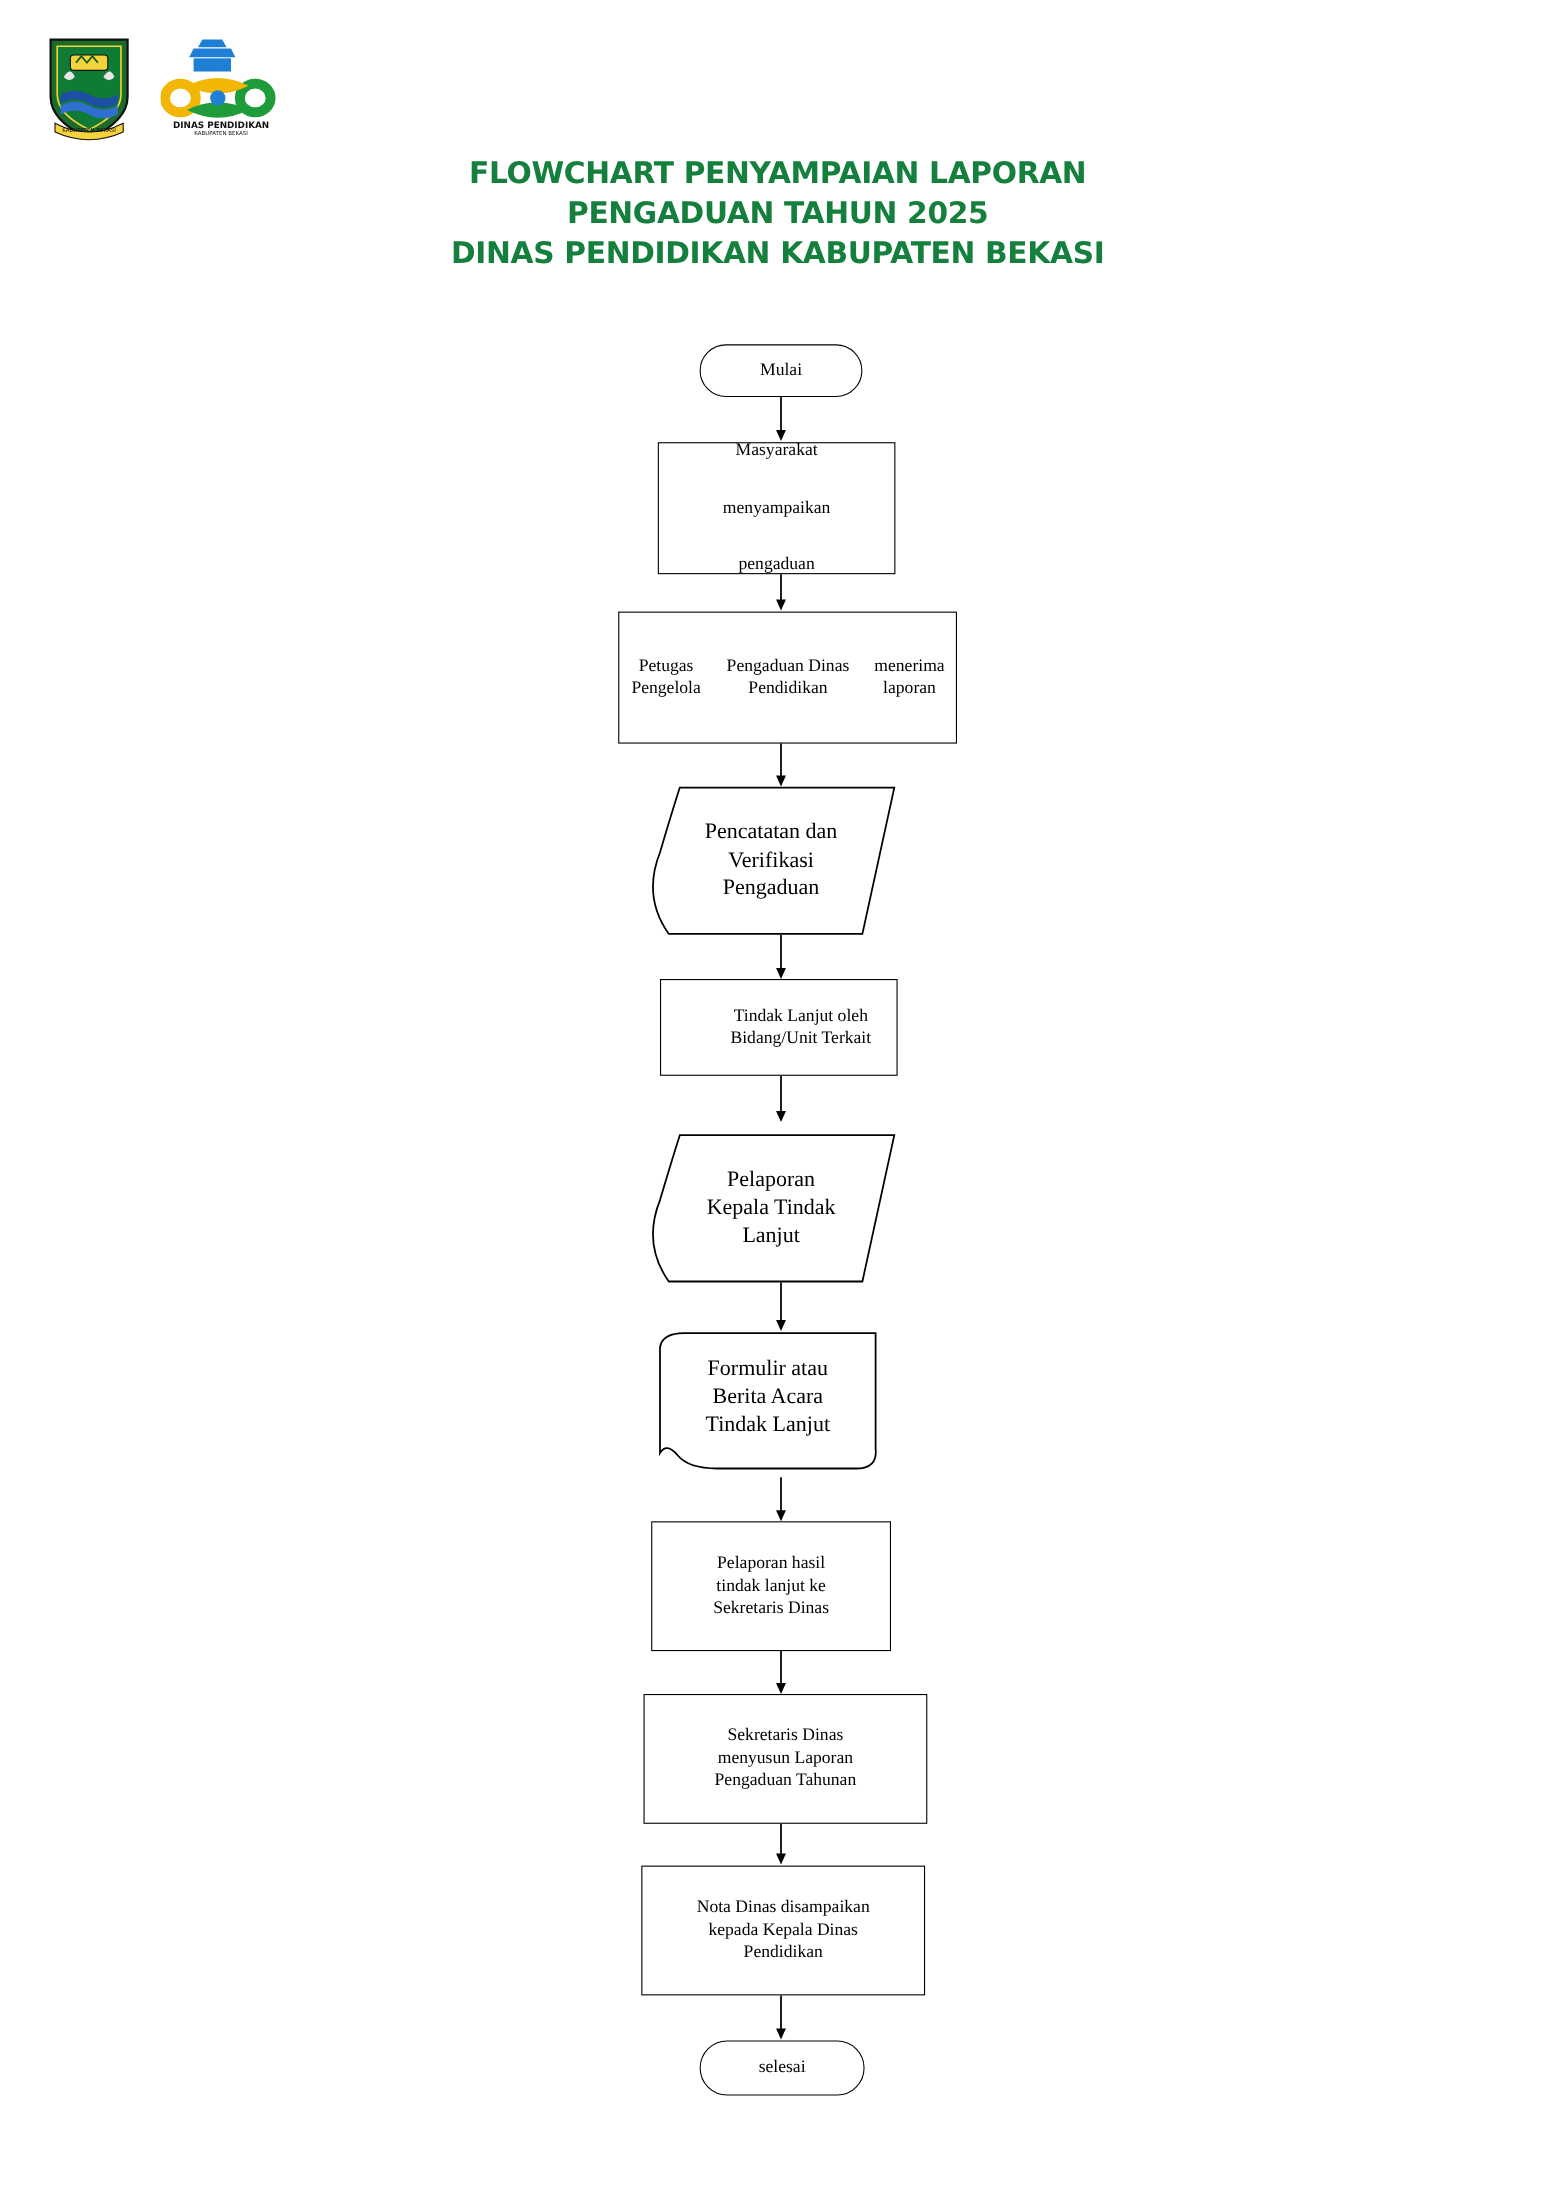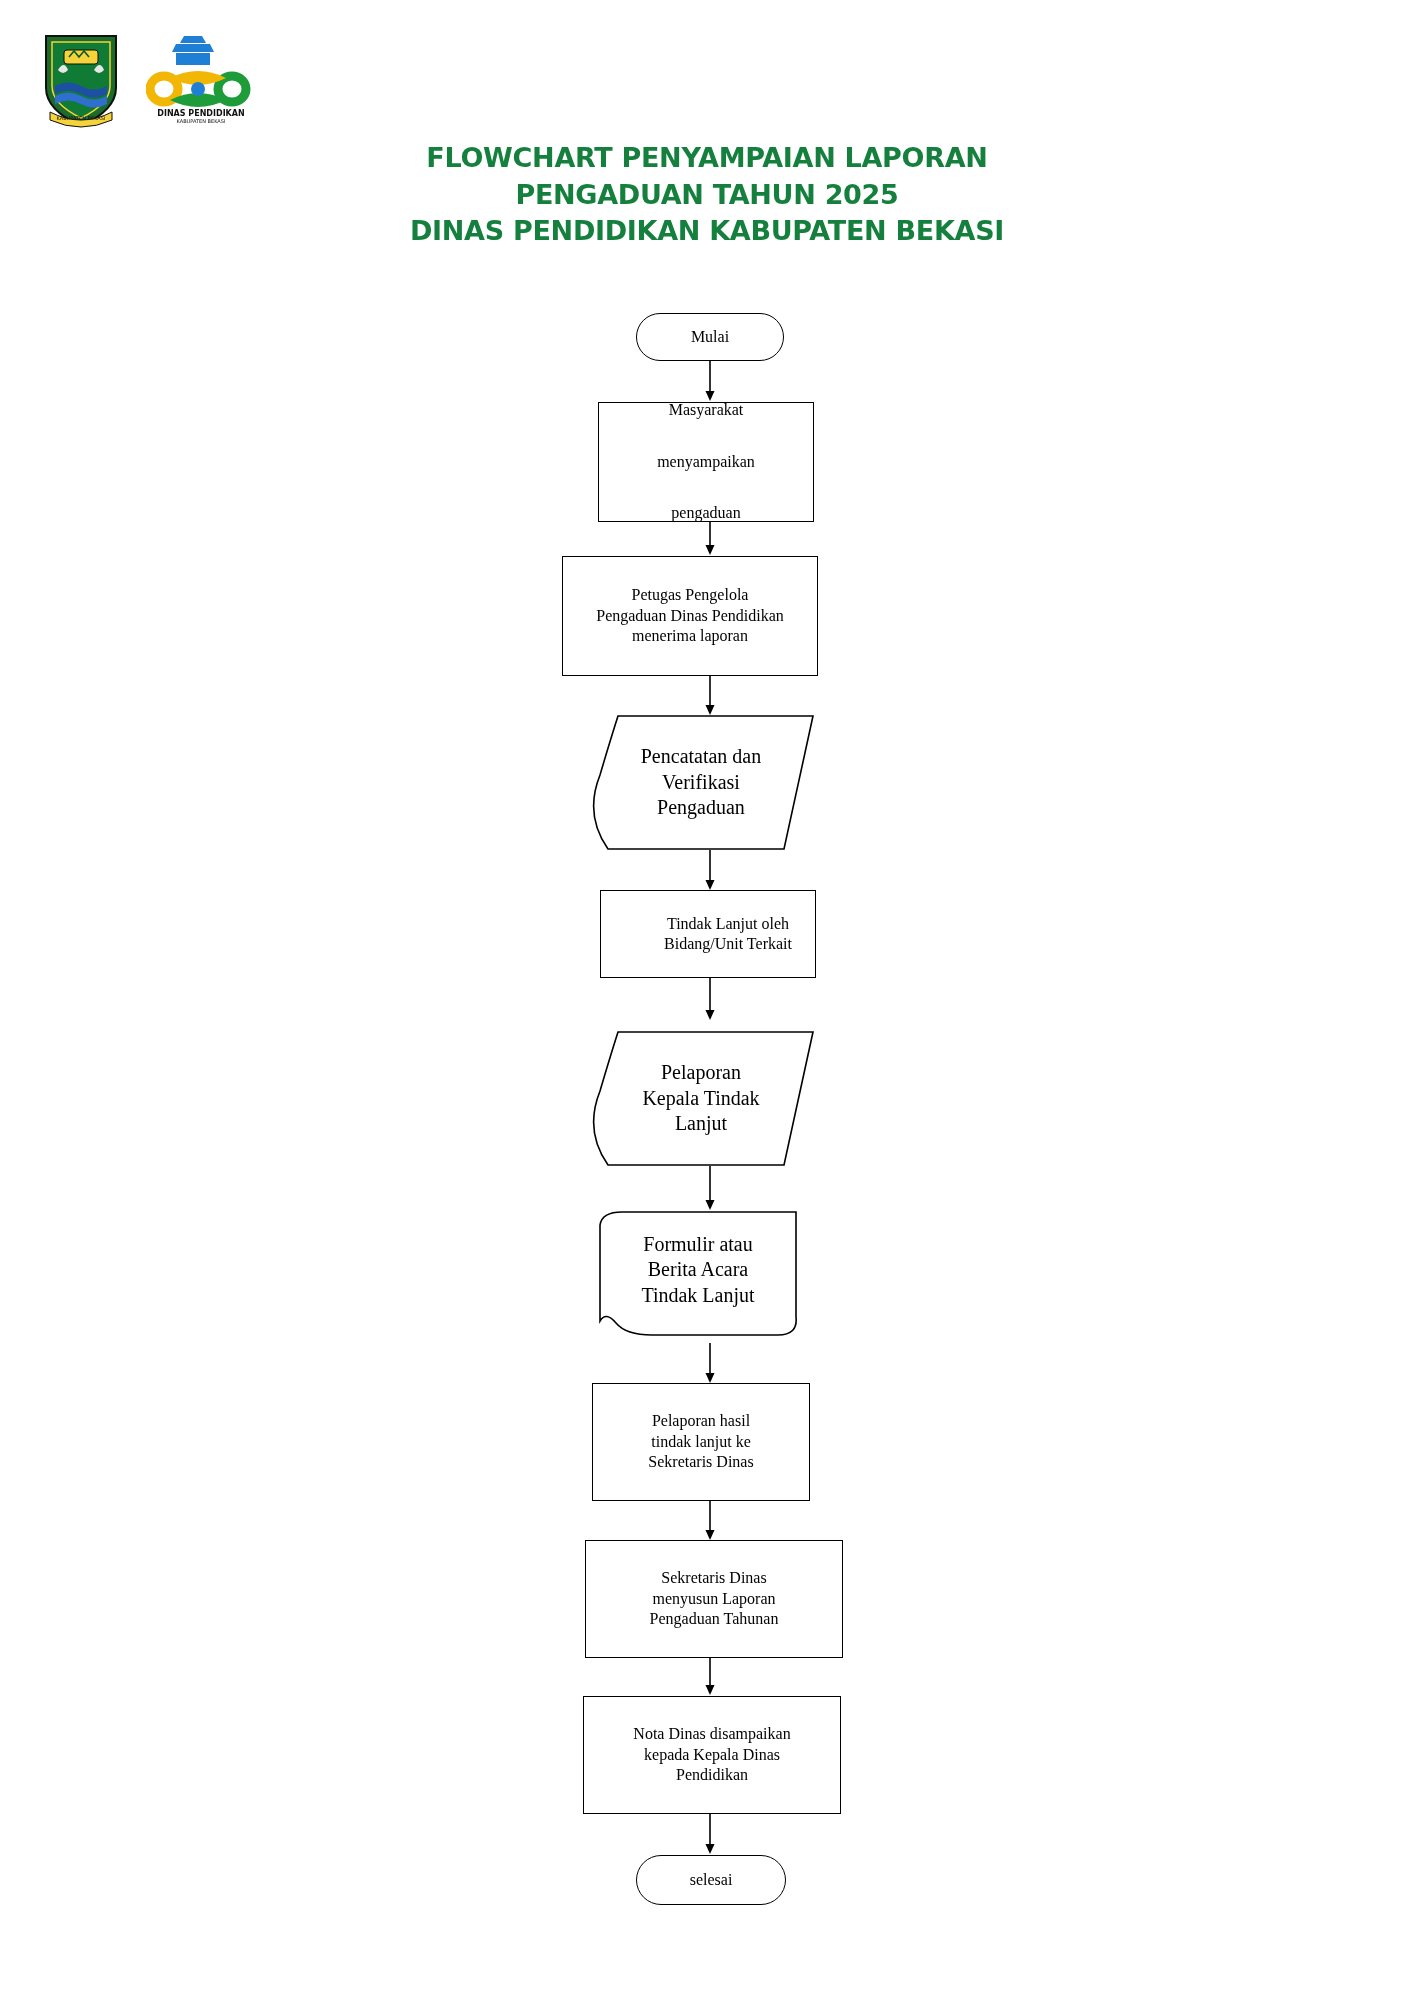--- a/index.html
+++ b/index.html
@@ -176,21 +176,21 @@
     <span>pengaduan</span>
   </div>
 
   <div class="arrow" style="left:703px; top:522px;">
     <svg width="14" height="34">
         <line x1="7" y1="0" x2="7" y2="25" stroke="#000" stroke-width="1.6"></line>
         <polygon points="7,33 2.5,23 11.5,23" fill="#000"></polygon>
       </svg>
   </div>
 
-  <div class="node rect" style="left:562px; top:556px; width:256px; height:120px; flex-direction:column;">
+  <div class="node rect" style="left:562px; top:556px; width:308px; height:120px; flex-direction:row;">
     <span>Petugas Pengelola</span>
     <span>Pengaduan Dinas Pendidikan</span>
     <span>menerima laporan</span>
   </div>
 
   <div class="arrow" style="left:703px; top:676px;">
     <svg width="14" height="40">
         <line x1="7" y1="0" x2="7" y2="31" stroke="#000" stroke-width="1.6"></line>
         <polygon points="7,39 2.5,29 11.5,29" fill="#000"></polygon>
       </svg>

